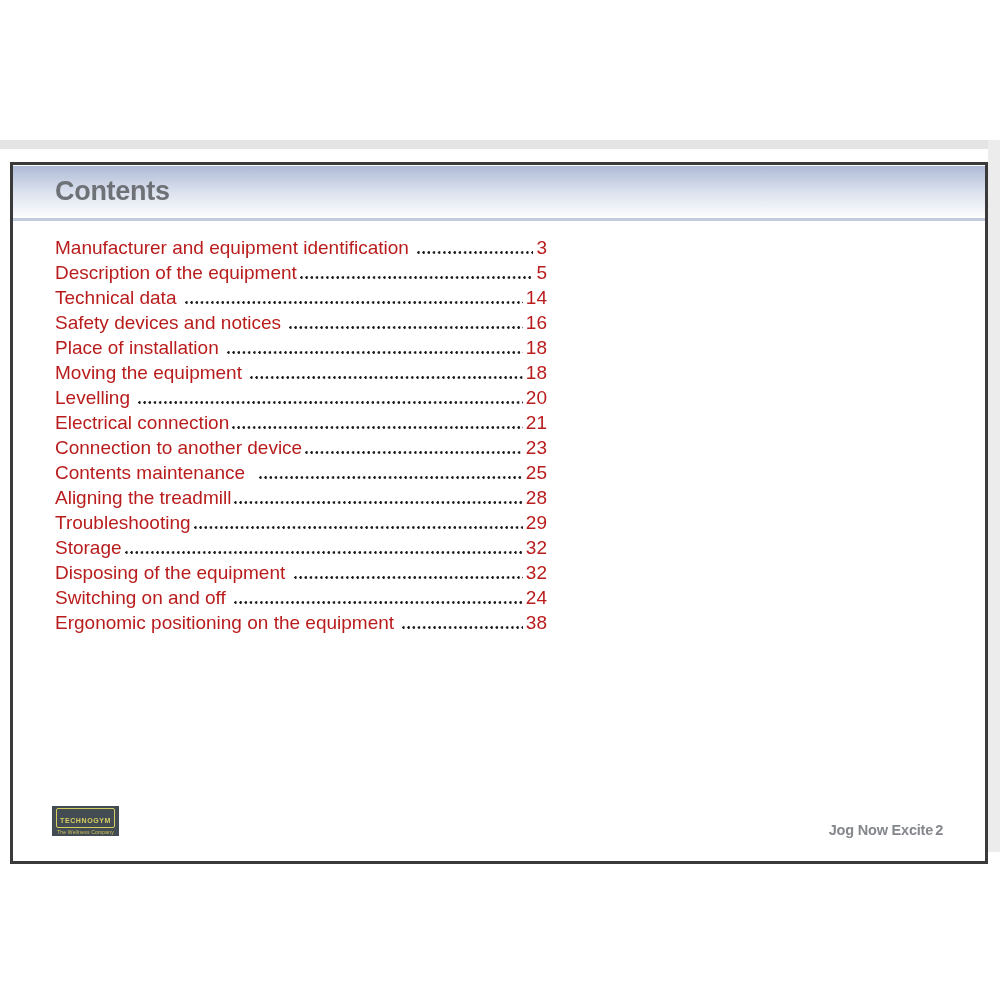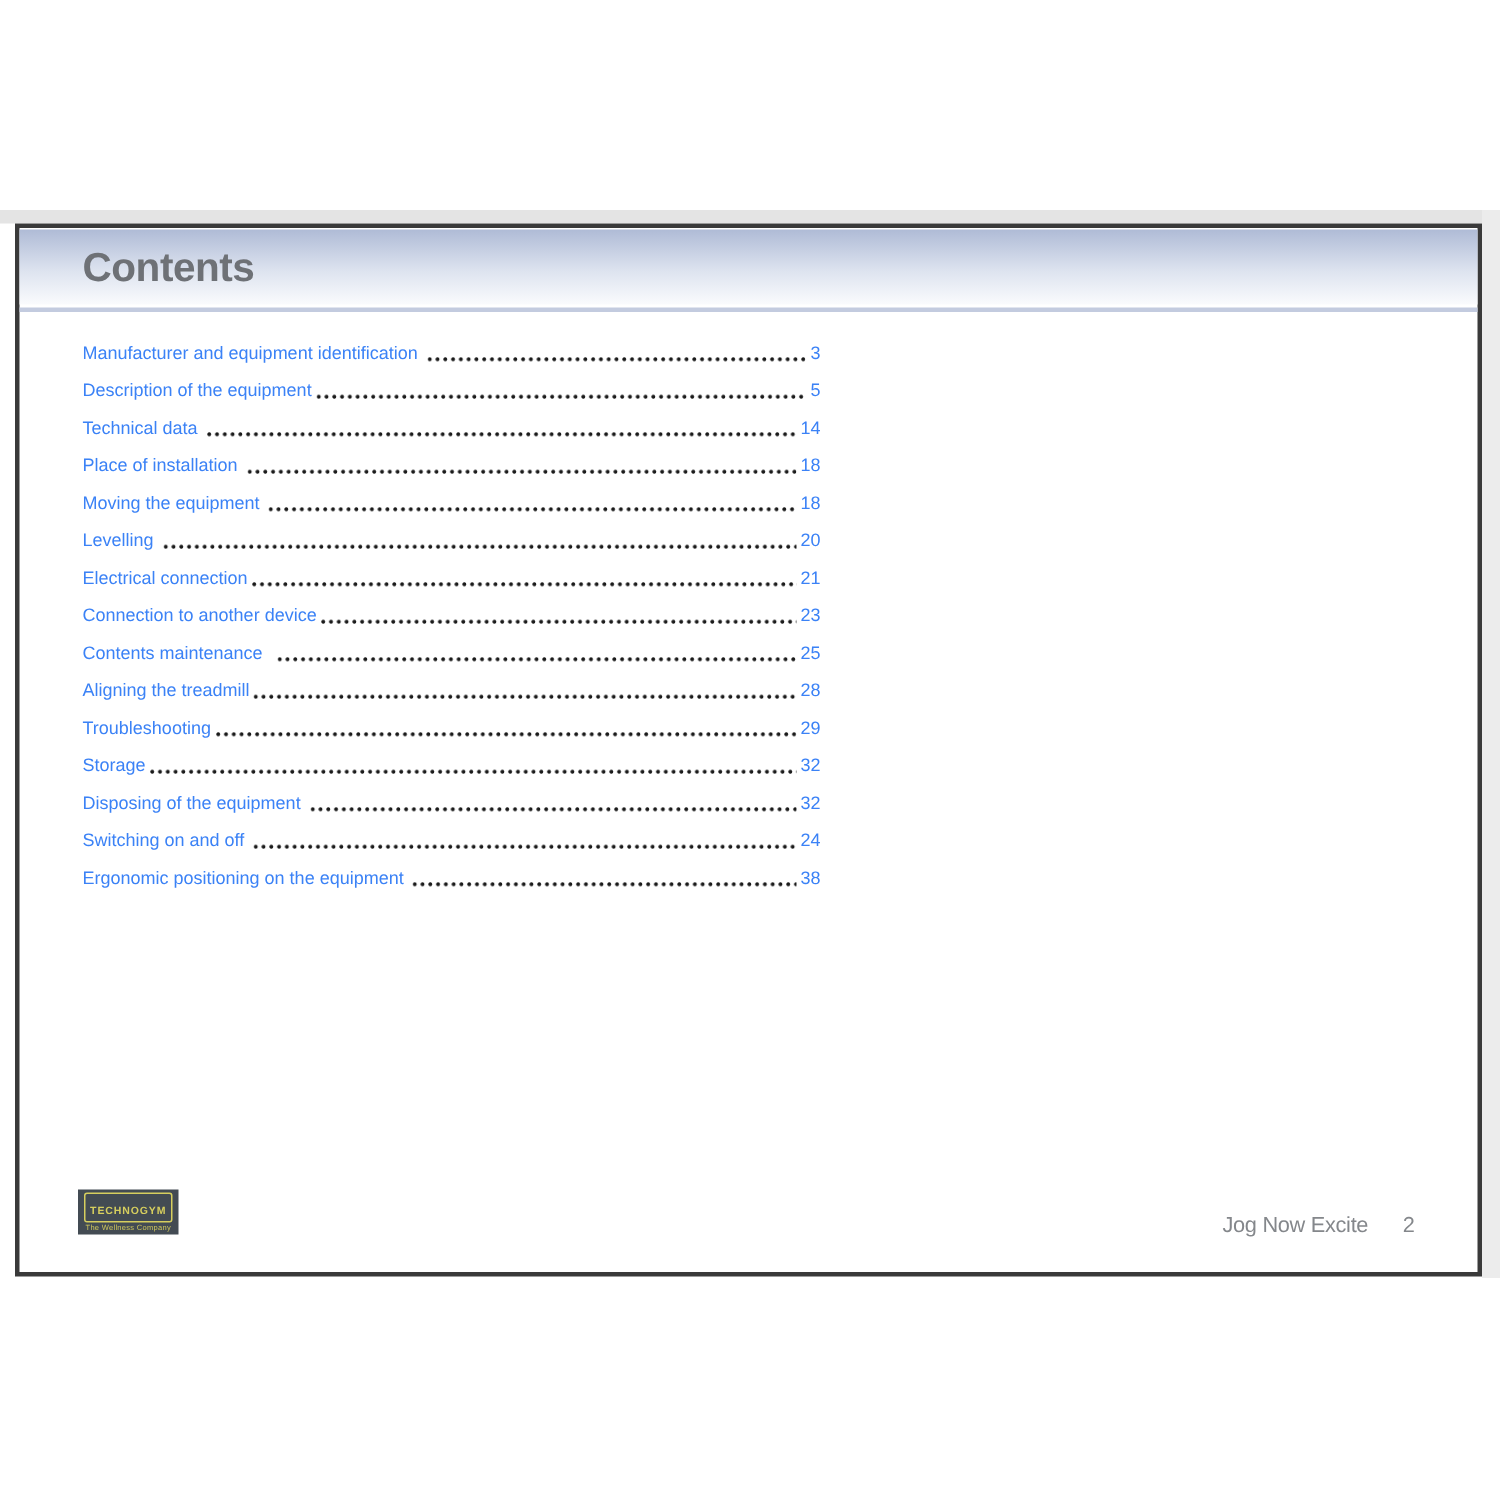--- a/index.html
+++ b/index.html
@@ -10,42 +10,42 @@
   }
   .scan-strip-top {
     position:absolute; left:0; top:140px; width:1000px; height:9px;
     background:#e4e4e4;
   }
   .scan-strip-right {
     position:absolute; left:988px; top:140px; width:12px; height:712px;
     background:#ececec;
   }
   .doc-page {
-    position:absolute; left:10px; top:149px; width:978px; height:702px;
+    position:absolute; left:10px; top:162px; width:978px; height:702px;
     box-sizing:border-box; border:3px solid #3a3a3a; background:#ffffff;
     z-index:2;
   }
   .header-band {
     position:absolute; left:0; top:1px; width:100%; height:50px;
     background:linear-gradient(to bottom, #afbbd6 0%, #dde3ef 55%, #fafbfd 100%);
   }
   .header-underline {
     position:absolute; left:0; top:53px; width:100%; height:3px;
     background:#c3cbdf;
   }
   .page-title {
     position:absolute; left:42px; top:11px;
     font-size:27px; font-weight:bold; color:#6e7176; letter-spacing:-0.3px;
   }
   .toc {
     position:absolute; left:42px; top:70px; width:492px;
   }
   .toc-row {
     display:flex; align-items:center; height:25px;
-    font-size:12px; color:#3b82f6;text-align:right;
+    font-size:19px; color:#b91c1c;text-align:right;
   }
   .toc-label { white-space:pre; }
   .toc-leader {
     flex:1 1 auto; align-self:center; height:3px;
     margin:9px 3px 0 3px;
     background-image:radial-gradient(circle at 1.5px 1.5px, #1b1b1b 1.05px, transparent 1.55px);
     background-size:5.2px 3px; background-repeat:repeat-x;
   }
   .toc-page { white-space:pre; }
   .logo {
@@ -57,22 +57,22 @@
     border:1px solid #d6ce5e; border-radius:2px; padding:1px 3px; line-height:1;
   }
   .logo-brand {
     color:#d6ce5e; font-size:7px; font-weight:bold; letter-spacing:0.6px; line-height:1;
   }
   .logo-tagline {
     color:#cfc75c; font-size:5px; line-height:1; letter-spacing:0.2px;
   }
   .footer {
     position:absolute; right:42px; top:657px;
-    display:flex; gap:23px; align-items:baseline;
-    font-size:14.5px; font-weight:normal; color:#84878b; letter-spacing:-0.2px;
+    display:flex; gap:2px; align-items:baseline;
+    font-size:14.5px; font-weight:bold; color:#84878b; letter-spacing:-0.2px;
   }
 </style>
 </head>
 <body>
 
 <div class="scan-strip-top"></div>
 <div class="scan-strip-right"></div>
 
 <div class="doc-page">
   <div class="header-band"></div>
@@ -91,20 +91,25 @@
     <span class="toc-leader"></span>
     <span class="toc-page">5</span>
   </div>
 
   <div class="toc-row">
     <span class="toc-label">Technical data </span>
     <span class="toc-leader"></span>
     <span class="toc-page">14</span>
   </div>
 
+  <div class="toc-row">
+    <span class="toc-label">Safety devices and notices </span>
+    <span class="toc-leader"></span>
+    <span class="toc-page">16</span>
+  </div>
 
   <div class="toc-row">
     <span class="toc-label">Place of installation </span>
     <span class="toc-leader"></span>
     <span class="toc-page">18</span>
   </div>
 
   <div class="toc-row">
     <span class="toc-label">Moving the equipment </span>
     <span class="toc-leader"></span>

